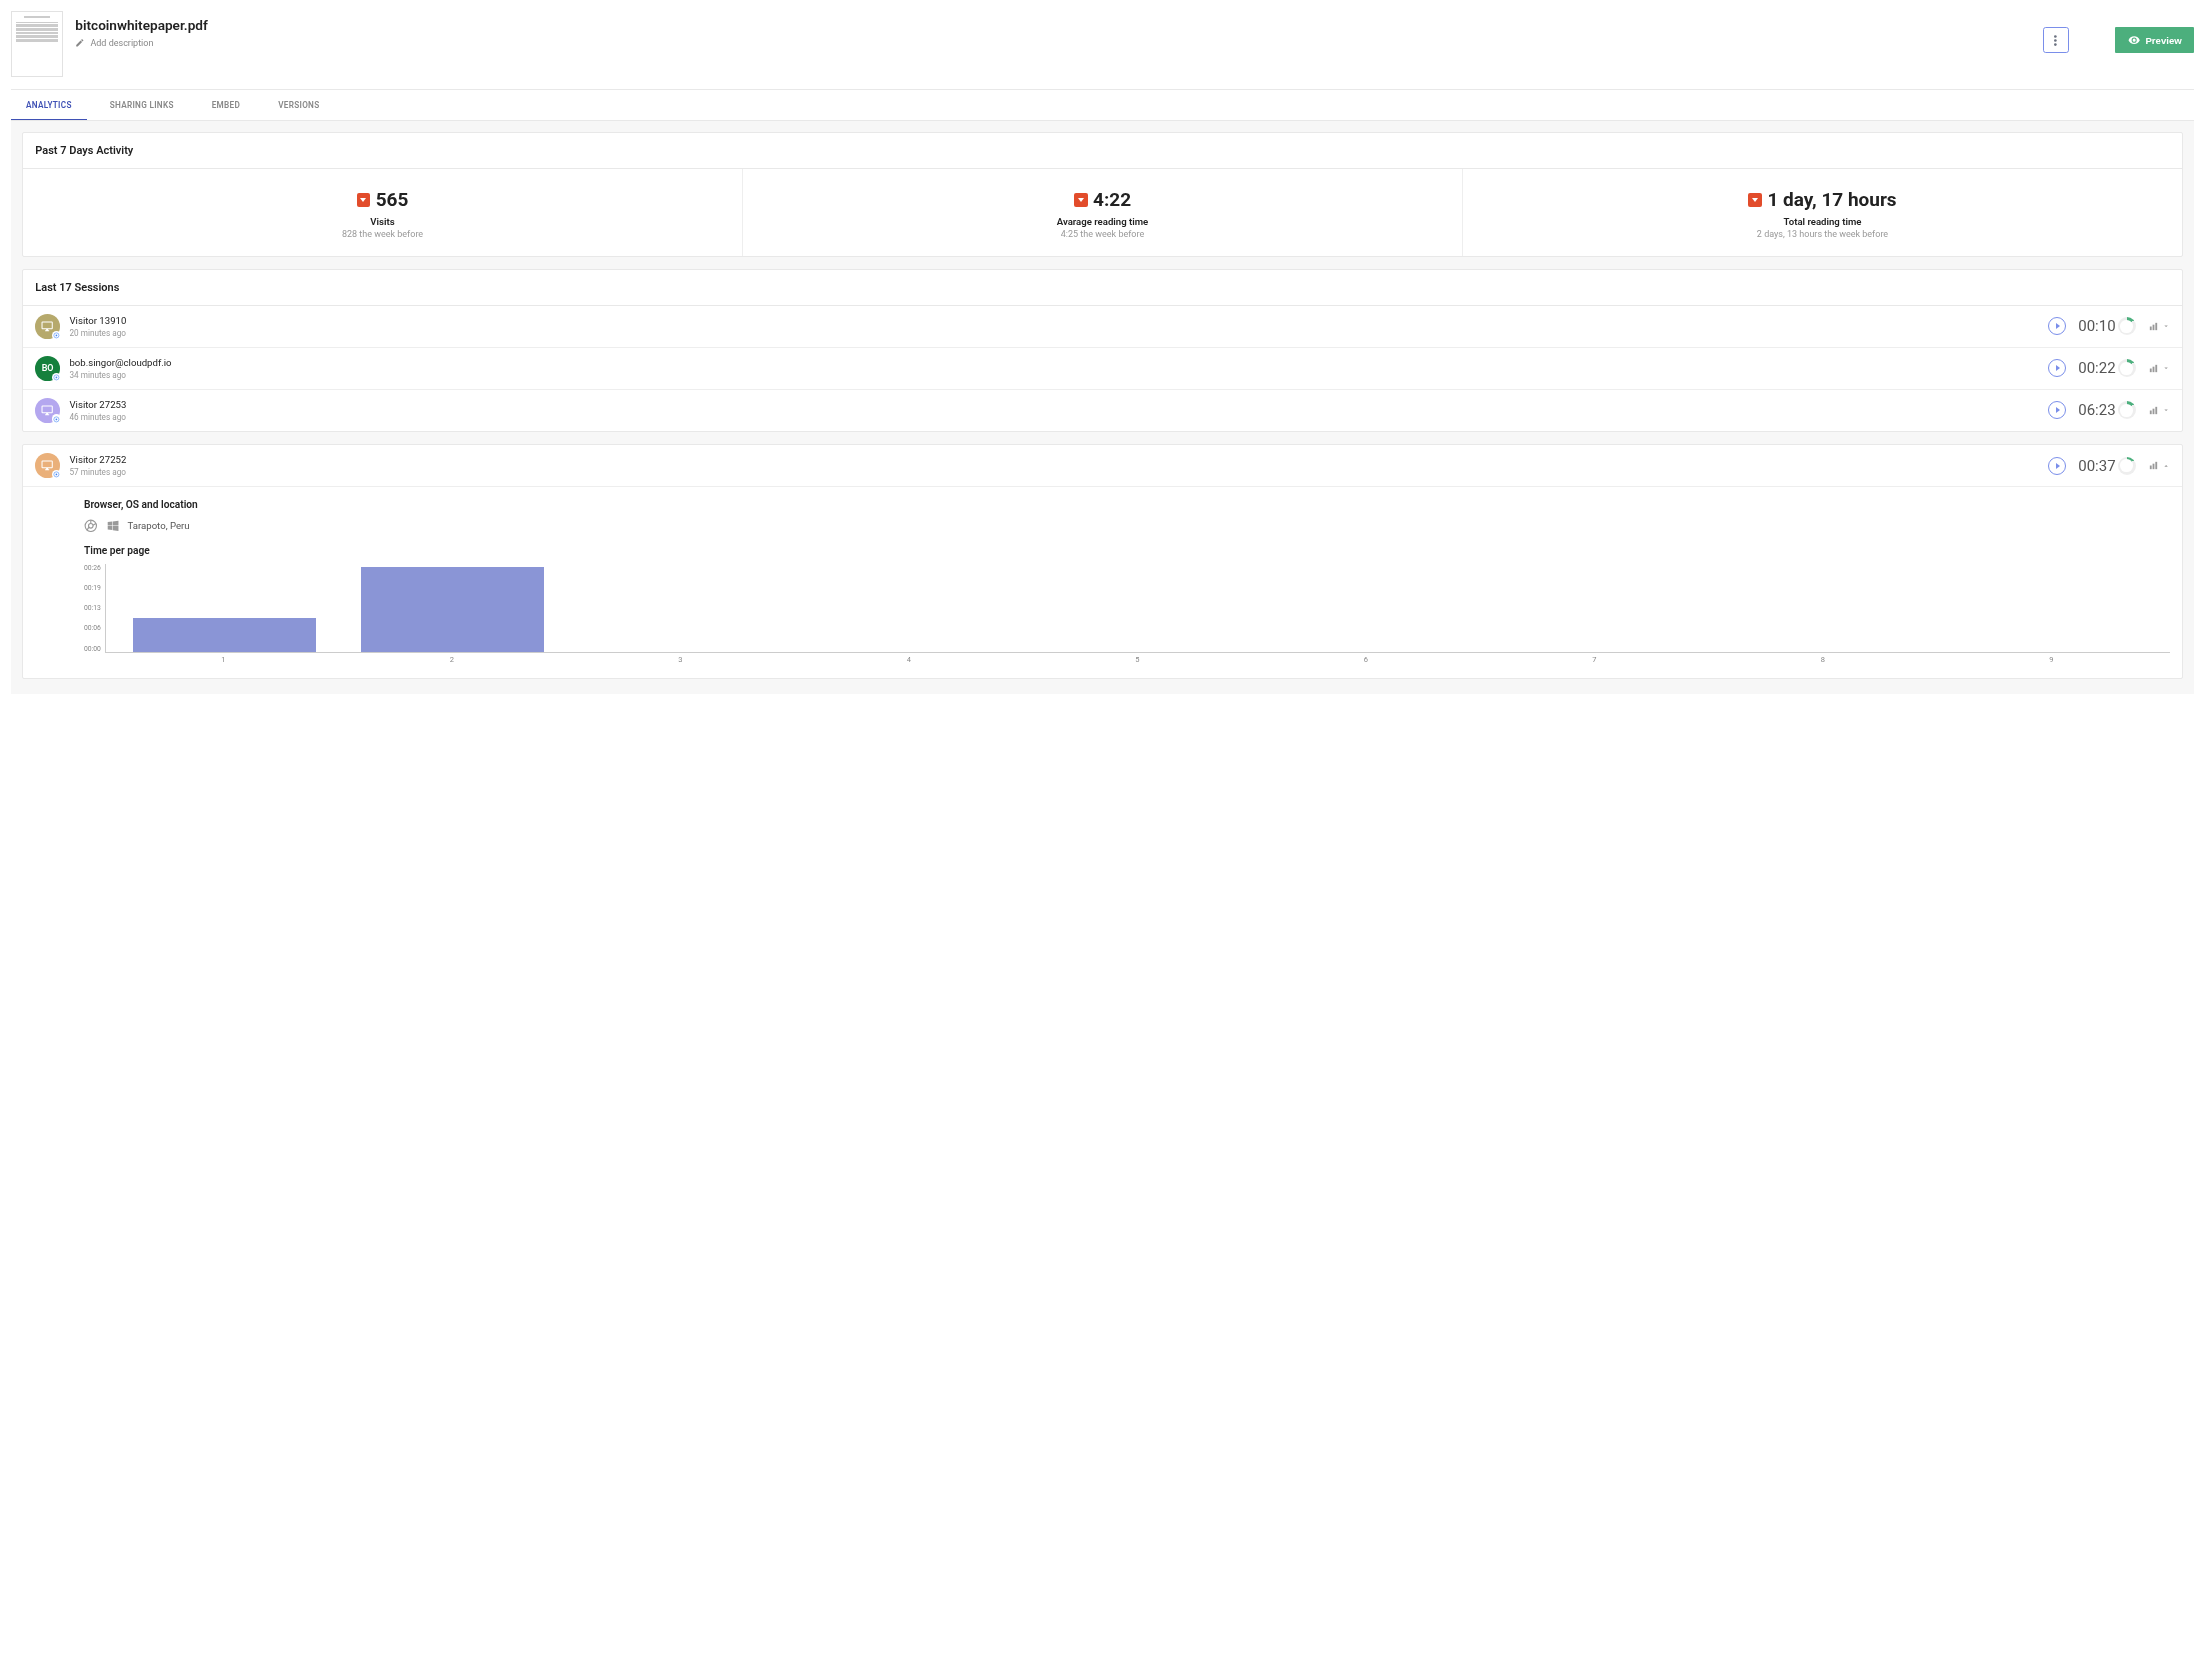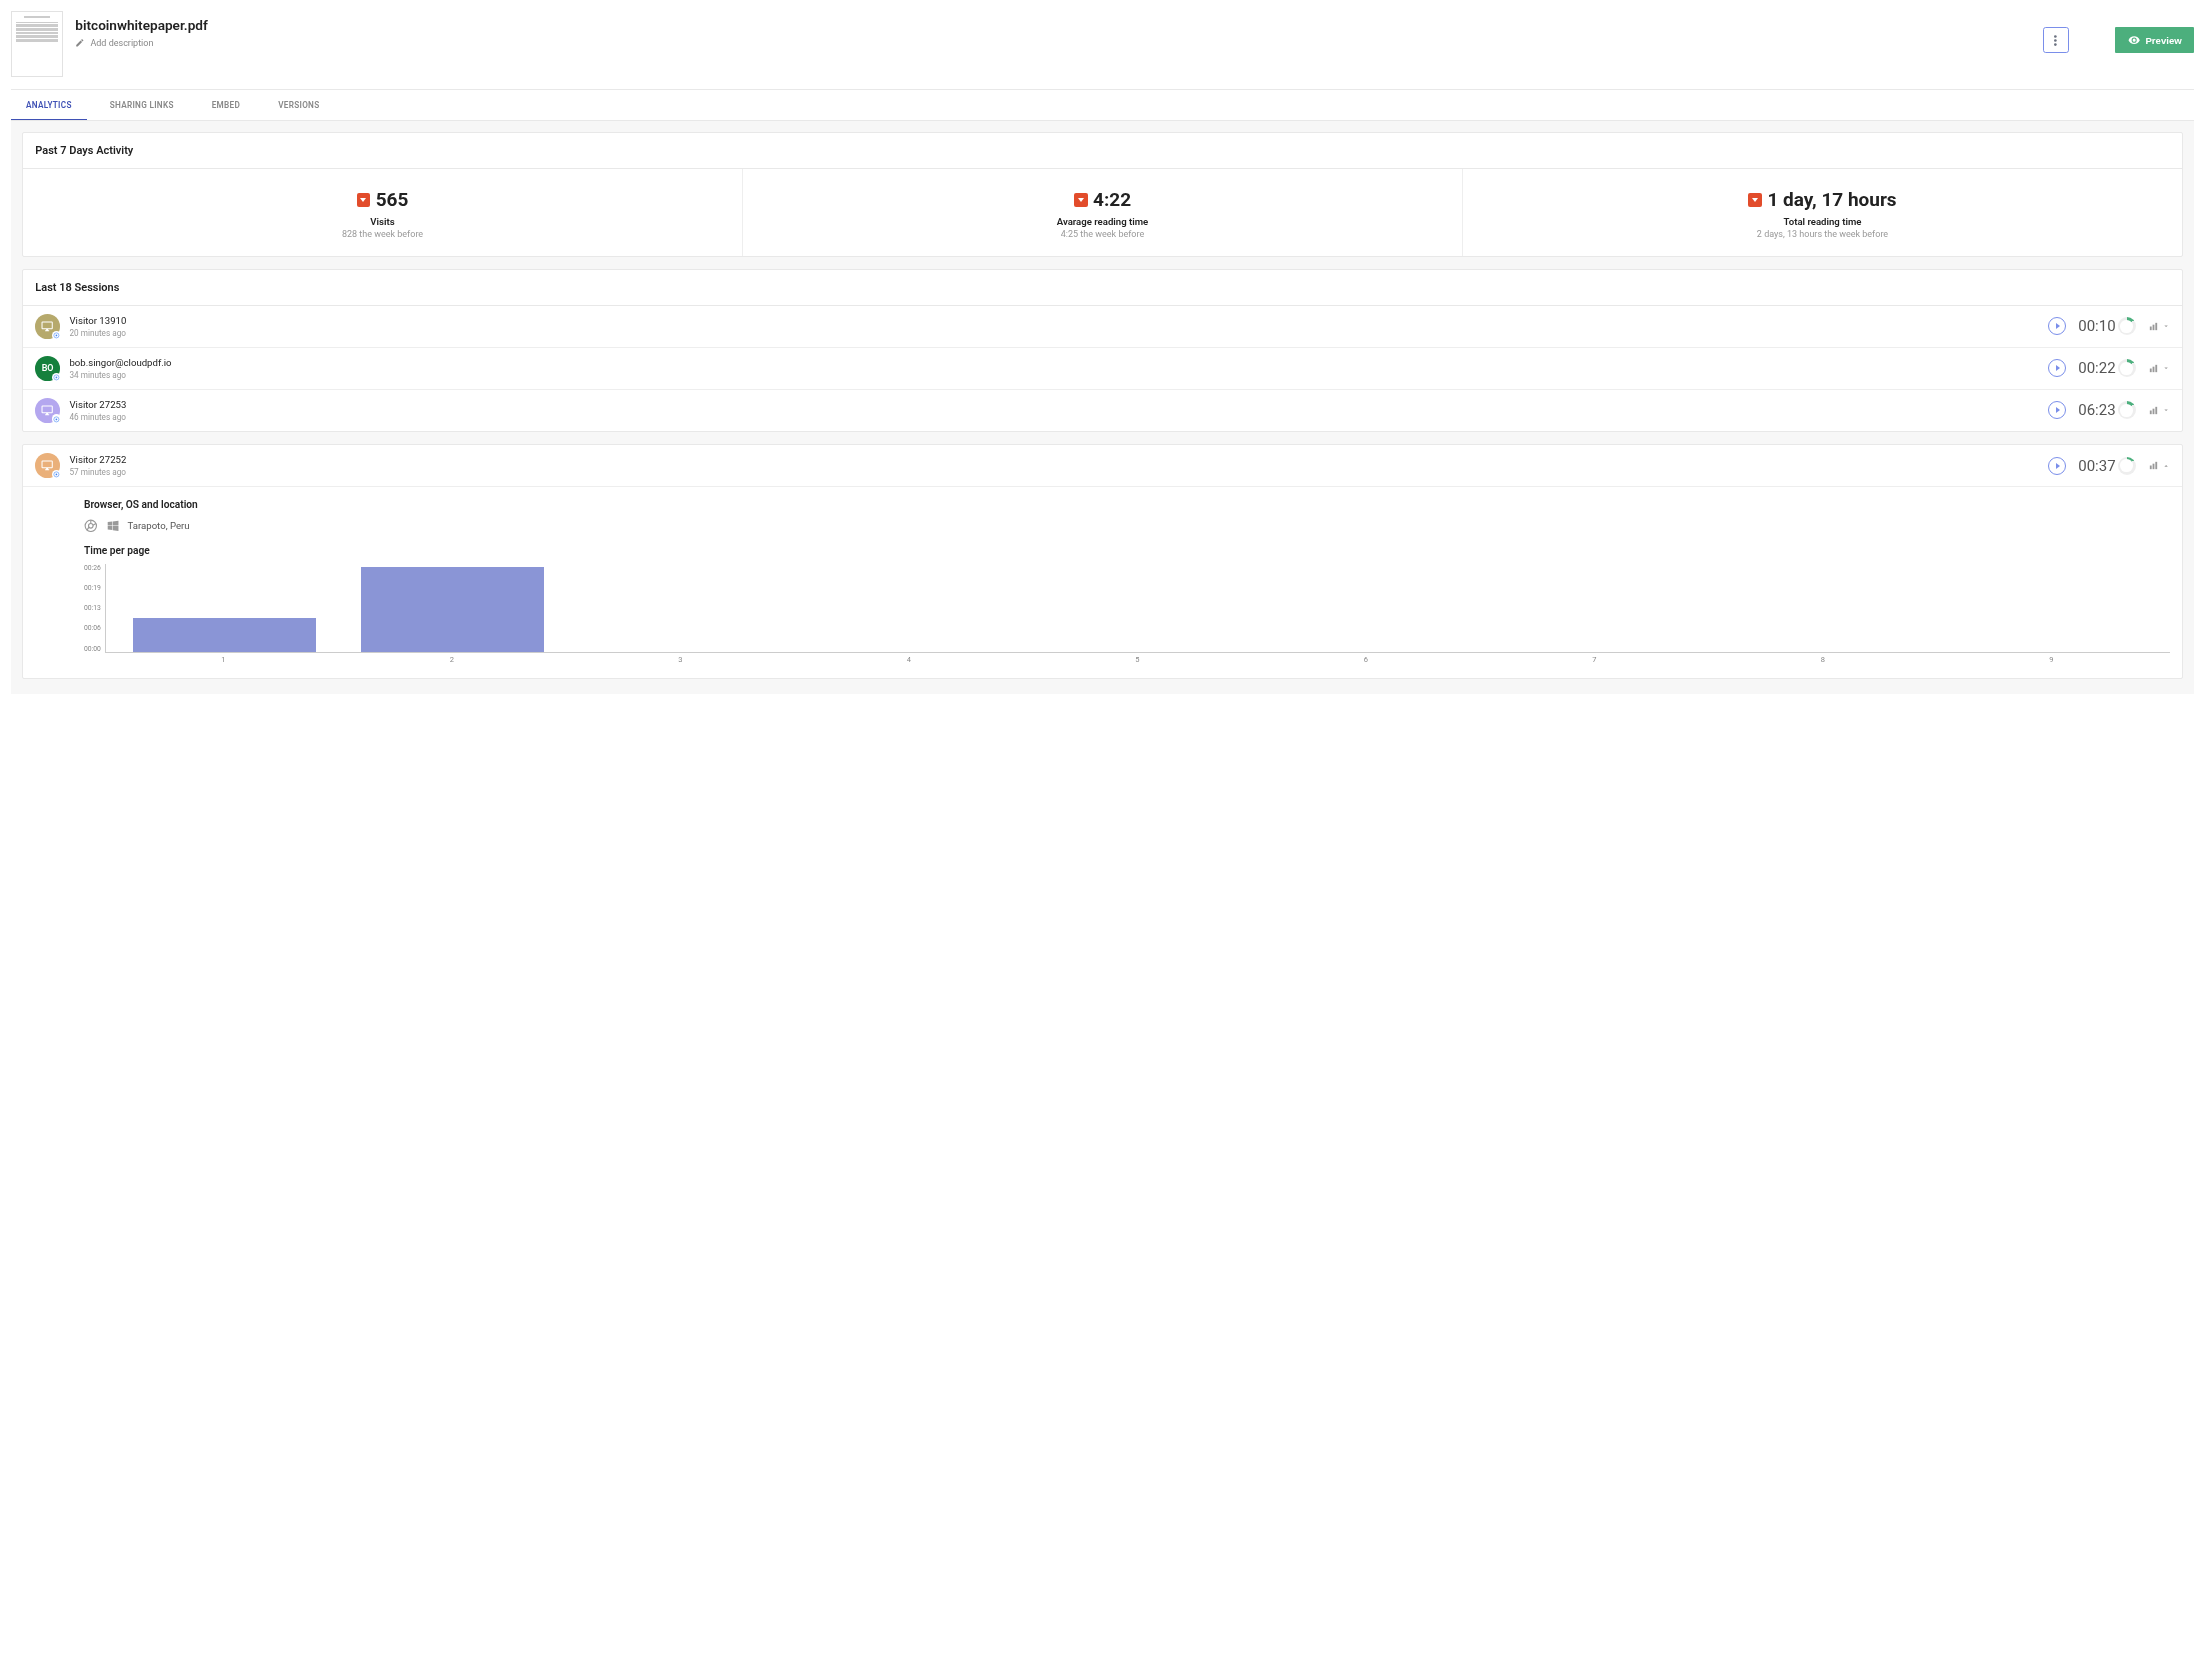--- a/index.html
+++ b/index.html
@@ -163,21 +163,21 @@
     <div class="stat-val">
       <span class="stat-badge"></span>
       <span>1 day, 17 hours</span>
     </div>
     <div class="stat-label">Total reading time</div>
     <div class="stat-sub">2 days, 13 hours the week before</div></div>
         </div>
     </div>
 
     <div class="card">
-      <div class="card-header">Last 18 Sessions</div>
+      <div class="card-header">Last 17 Sessions</div>
       <div id="sessions-collapsed">
   <div class="session">
     <div class="avatar" style="background:#b6a96c">
       <svg class="dev" viewBox="0 0 24 24">
                 <path d="M21 3H3a2 2 0 0 0-2 2v11a2 2 0 0 0 2 2h7v2H8v2h8v-2h-2v-2h7a2 2 0 0 0 2-2V5a2 2 0 0 0-2-2zm0 13H3V5h18v11z"></path>
               </svg>
       <span class="mini">
         <svg viewBox="0 0 24 24">
                   <circle cx="12" cy="12" r="9" fill="none" stroke="#4285f4" stroke-width="2"></circle>
                   <circle cx="12" cy="12" r="3" fill="#4285f4"></circle>

